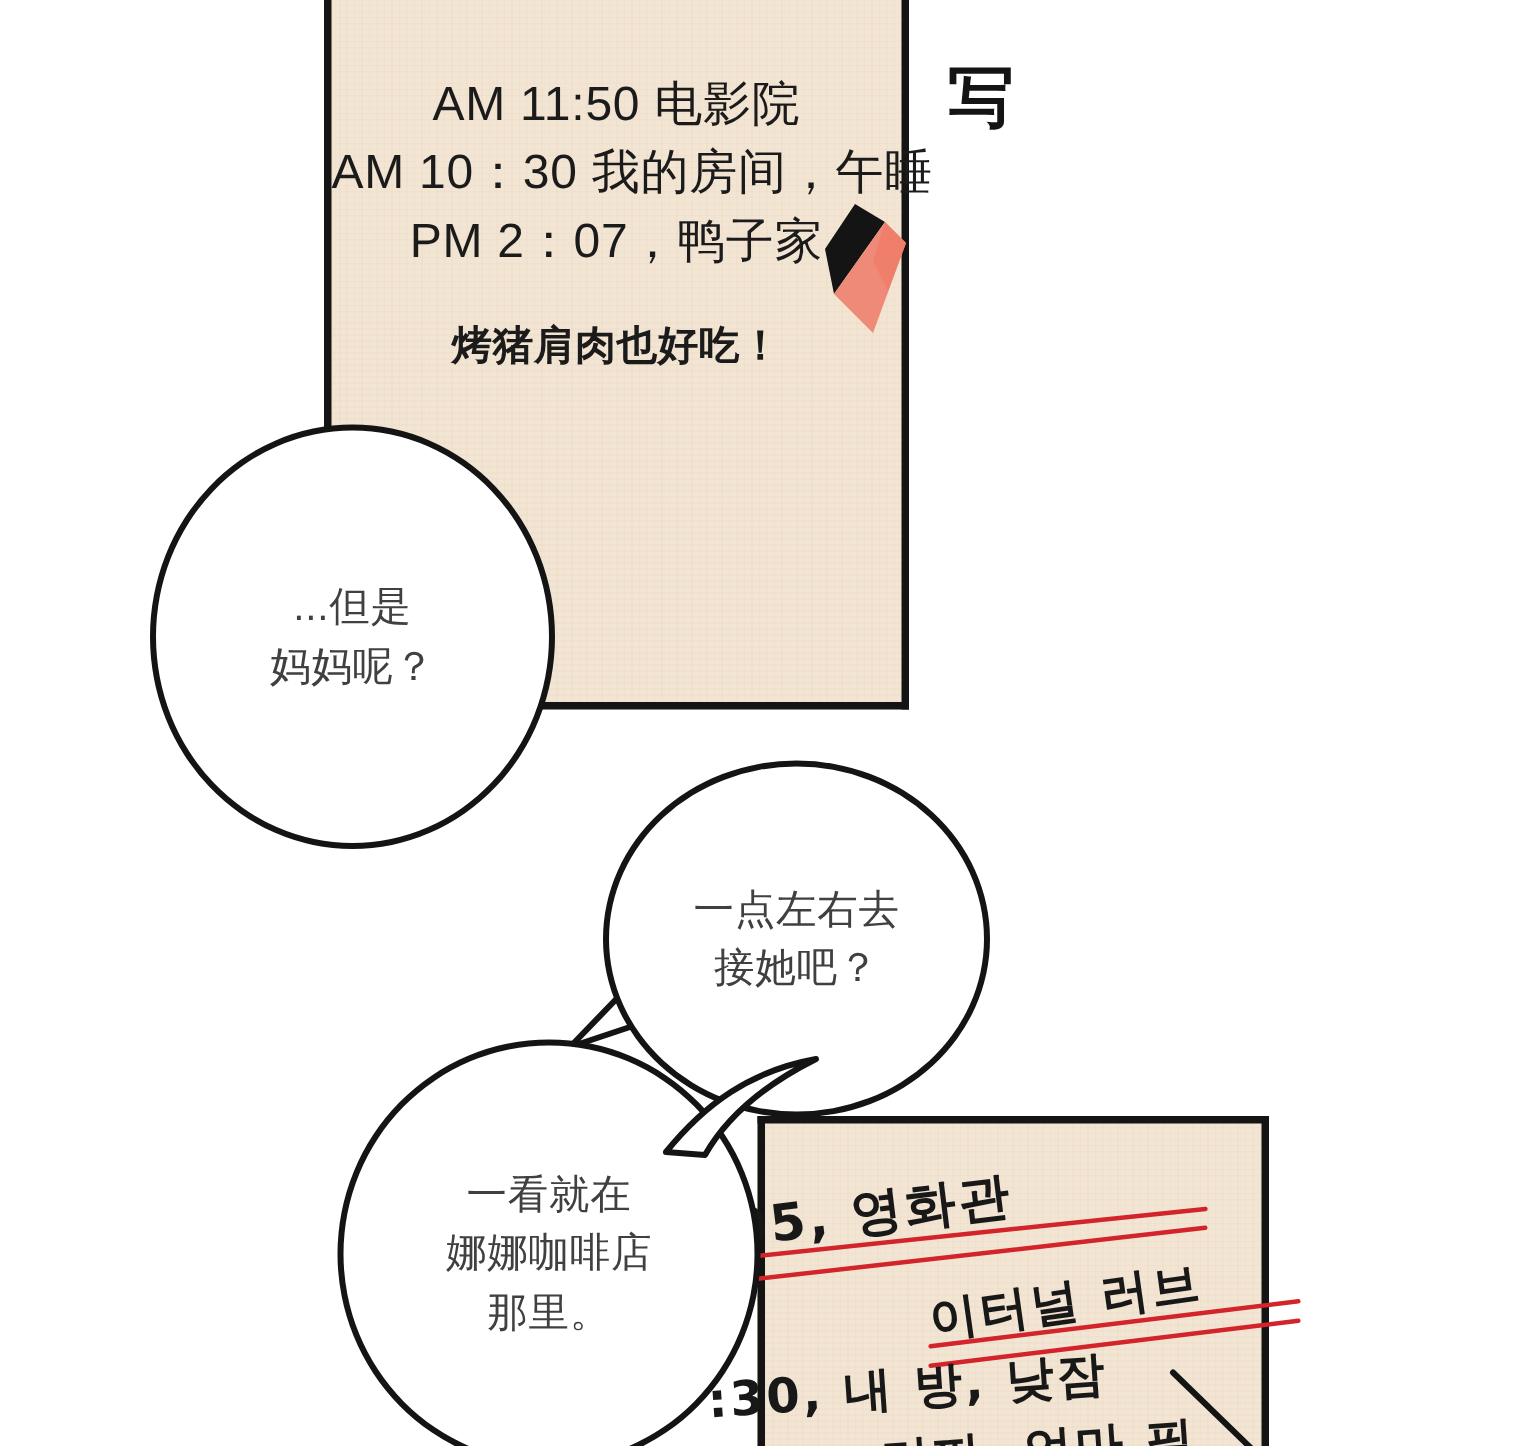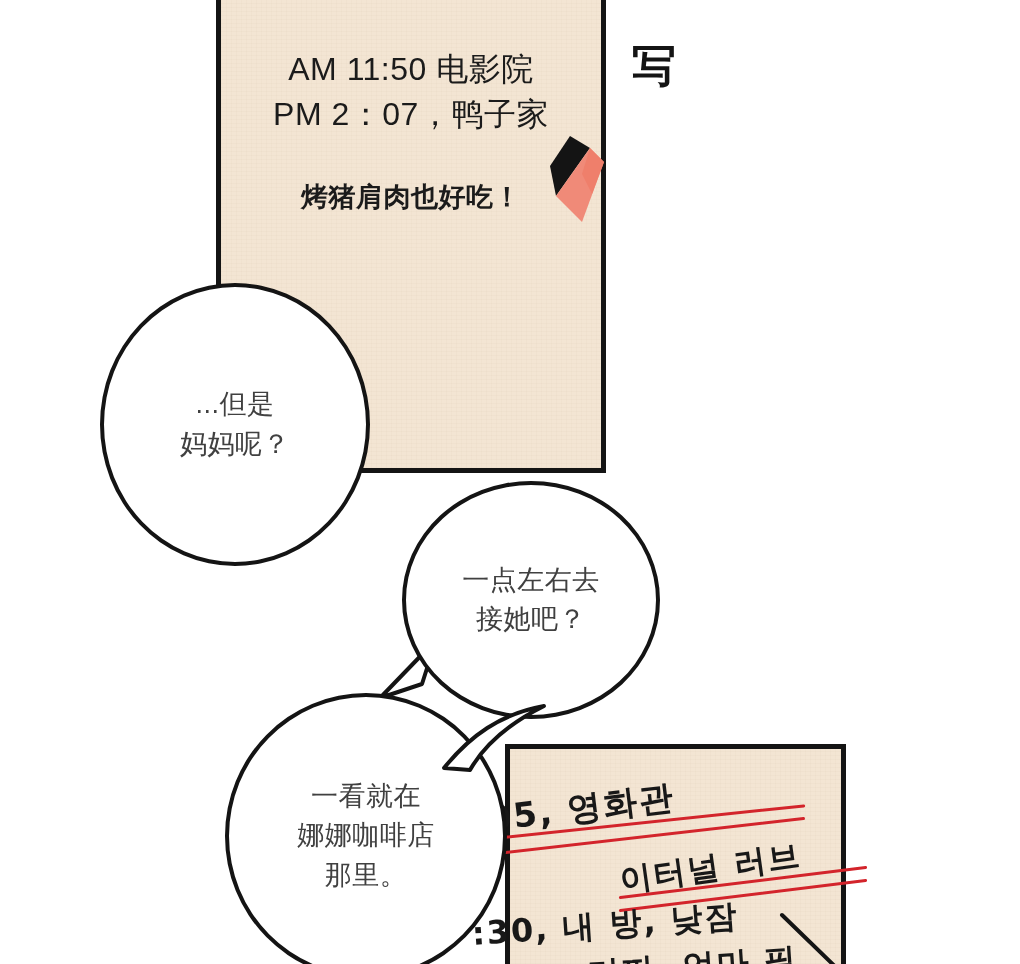--- a/index.html
+++ b/index.html
@@ -59,21 +59,21 @@
     text-align: center;
     color: #1b1b1b;
     line-height: 1.42;
   }
   .note-line {
     font-size: 32px;
     letter-spacing: 0.5px;
     white-space: nowrap;
   }
   #note-highlight {
-    margin-top: 40px;
+    margin-top: 28px;
     font-size: 27px;
     font-weight: bold;
     letter-spacing: 0.5px;
     white-space: nowrap;
   }
 
   
   #pencil {
     position: absolute;
     left: 548px;
@@ -117,21 +117,21 @@
 
   #bubble-mom {
     left: 100px;
     top: 283px;
     width: 270px;
     height: 283px;
     z-index: 5;
   }
   #bubble-pickup {
     left: 402px;
-    top: 481px;
+    top: 507px;
     width: 258px;
     height: 238px;
     z-index: 6;
   }
   #bubble-cafe {
     left: 225px;
     top: 693px;
     width: 282px;
     height: 286px;
     z-index: 7;
@@ -211,20 +211,21 @@
 </head>
 <body>
 
 <div id="comic-page">
 
   <div id="panel-top" class="panel">
     <div class="paper-texture"></div>
 
     <div id="note-typed">
       <div class="note-line">AM 11:50 电影院</div>
+      <div class="note-line">AM 10：30 我的房间，午睡</div>
       <div class="note-line">PM 2：07，鸭子家</div>
       <div id="note-highlight">烤猪肩肉也好吃！</div>
     </div>
   </div>
 
   <svg id="pencil" viewBox="0 0 62 86">
     <polygon points="22,0 42,12 8,60 2,30" fill="#141414"></polygon>
     <polygon points="42,12 56,26 34,86 8,60" fill="#f08a78"></polygon>
     <polygon points="42,12 56,26 44,58 34,38" fill="#ef7f6b"></polygon>
   </svg>

